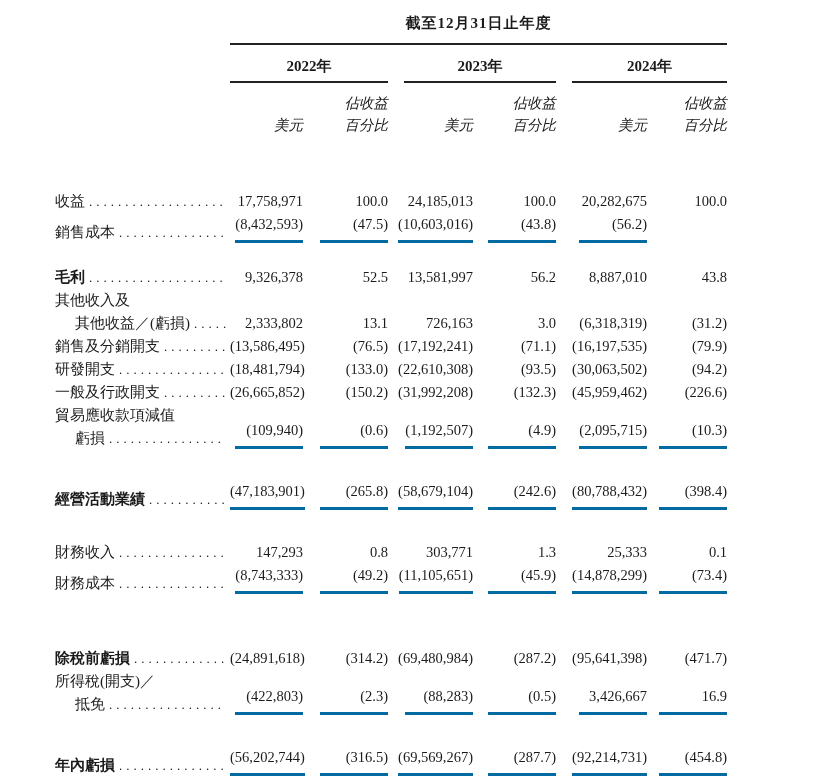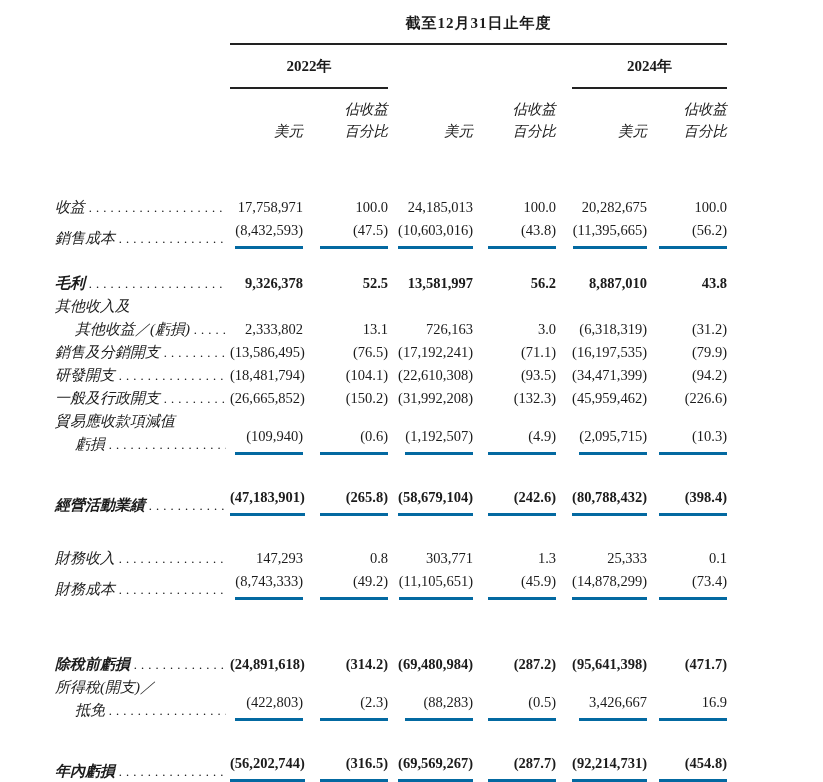--- a/index.html
+++ b/index.html
@@ -4,54 +4,57 @@
 <style>
   html,body{margin:0;padding:0;background:#fff;width:823px;height:782px;overflow:hidden;}
   body{font-family:"Liberation Serif","DejaVu Serif",serif;color:#1b1b1b;
        -webkit-font-smoothing:antialiased;}
   #doc{position:relative;width:823px;height:602px;}
   .tablewrap{position:absolute;left:55px;top:14px;width:672px;}
   .grid{display:grid;grid-template-columns:175px 73px 85px 85px 83px 91px 80px;}
   
   .ph{grid-column:2/8;text-align:center;font-weight:bold;font-size:15px;
       padding-bottom:10px;border-bottom:2px solid #222;letter-spacing:1px;}
-  .yg{padding-bottom:11px;margin-top:12px;border-bottom:2px solid #222;
+  .yg{padding-bottom:5px;margin-top:12px;border-bottom:2px solid #222;
       text-align:center;font-weight:bold;font-size:15px;}
   .yg.g1{grid-column:2/4;}
   .yg.g2{grid-column:4/6;margin-left:16px;}
   .yg.g3{grid-column:6/8;margin-left:16px;}
   
   .rows{margin-top:0;}
   .trow{display:grid;grid-template-columns:175px 73px 85px 85px 83px 91px 80px;
         align-items:end;}
   .gap{width:100%;}
   .cell{font-size:14.5px;line-height:23px;}
   .label{padding-right:4px;font-size:15px;}
-  .labline{display:flex;align-items:center;white-space:nowrap;font-style:italic;}
+  .labline{display:flex;align-items:center;white-space:nowrap;}
   .labline.indent{padding-left:20px;}
   .dots{flex:1 1 auto;overflow:hidden;white-space:nowrap;margin-left:4px;
         letter-spacing:4px;font-weight:normal;font-size:13px;color:#1b1b1b;}
   .num{text-align:right;}
   .num .v{display:inline-block;text-align:right;}
   .trow.bold .label .txt{font-weight:bold;}
-  .trow.bold .num .v{font-weight:bold;}
+  .trow.bold .num .v{font-weight:normal;}
   .trow.uline .num .v{min-width:68px;border-bottom:3px solid #0369a1;
         padding-bottom:4px;margin-bottom:1px;}
 </style>
 </head>
 <body>
 
 <div id="doc">
   <div class="tablewrap">
 
     <div class="grid">
       <div class="ph">截至12月31日止年度</div>
 
       <div class="yg g1">
         <span>2022年</span>
+      </div>
+      <div class="yg g2">
+        <span>2023年</span>
       </div>
       <div class="yg g3">
         <span>2024年</span>
       </div>
 
       <div class="cell" style="grid-row:3"></div>
       <div class="cell sub-cell" style="grid-row:3;grid-column:2;font-style:italic;text-align:right;font-size:14.5px;align-self:end;margin-top:9px;line-height:22px;">美元</div>
       <div class="cell" style="grid-row:3;grid-column:3;font-style:italic;text-align:right;font-size:14.5px;margin-top:9px;line-height:22px;">
         <div>佔收益</div>
         <div>百分比</div>
@@ -87,21 +90,20 @@
           <div class="cell label">
             <div class="labline">
               <span class="txt">銷售成本</span>
               <span class="dots">............................................................</span>
             </div>
           </div>
           <div class="cell num"><span class="v">(8,432,593)</span></div>
           <div class="cell num"><span class="v">(47.5)</span></div>
           <div class="cell num"><span class="v">(10,603,016)</span></div>
           <div class="cell num"><span class="v">(43.8)</span></div>
-          <div class="cell num"><span class="v">(11,395,665)</span></div>
           <div class="cell num"><span class="v">(56.2)</span></div>
         </div>
         <div class="gap" style="height: 22px;"></div>
         <div class="trow bold">
           <div class="cell label">
             <div class="labline">
               <span class="txt">毛利</span>
               <span class="dots">............................................................</span>
             </div>
           </div>
@@ -144,24 +146,24 @@
           <div class="cell num"><span class="v">(79.9)</span></div>
         </div>
         <div class="trow">
           <div class="cell label">
             <div class="labline">
               <span class="txt">研發開支</span>
               <span class="dots">............................................................</span>
             </div>
           </div>
           <div class="cell num"><span class="v">(18,481,794)</span></div>
-          <div class="cell num"><span class="v">(104.1)</span></div>
+          <div class="cell num"><span class="v">(133.0)</span></div>
           <div class="cell num"><span class="v">(22,610,308)</span></div>
           <div class="cell num"><span class="v">(93.5)</span></div>
-          <div class="cell num"><span class="v">(34,471,399)</span></div>
+          <div class="cell num"><span class="v">(30,063,502)</span></div>
           <div class="cell num"><span class="v">(94.2)</span></div>
         </div>
         <div class="trow">
           <div class="cell label">
             <div class="labline">
               <span class="txt">一般及行政開支</span>
               <span class="dots">............................................................</span>
             </div>
           </div>
           <div class="cell num"><span class="v">(26,665,852)</span></div>

